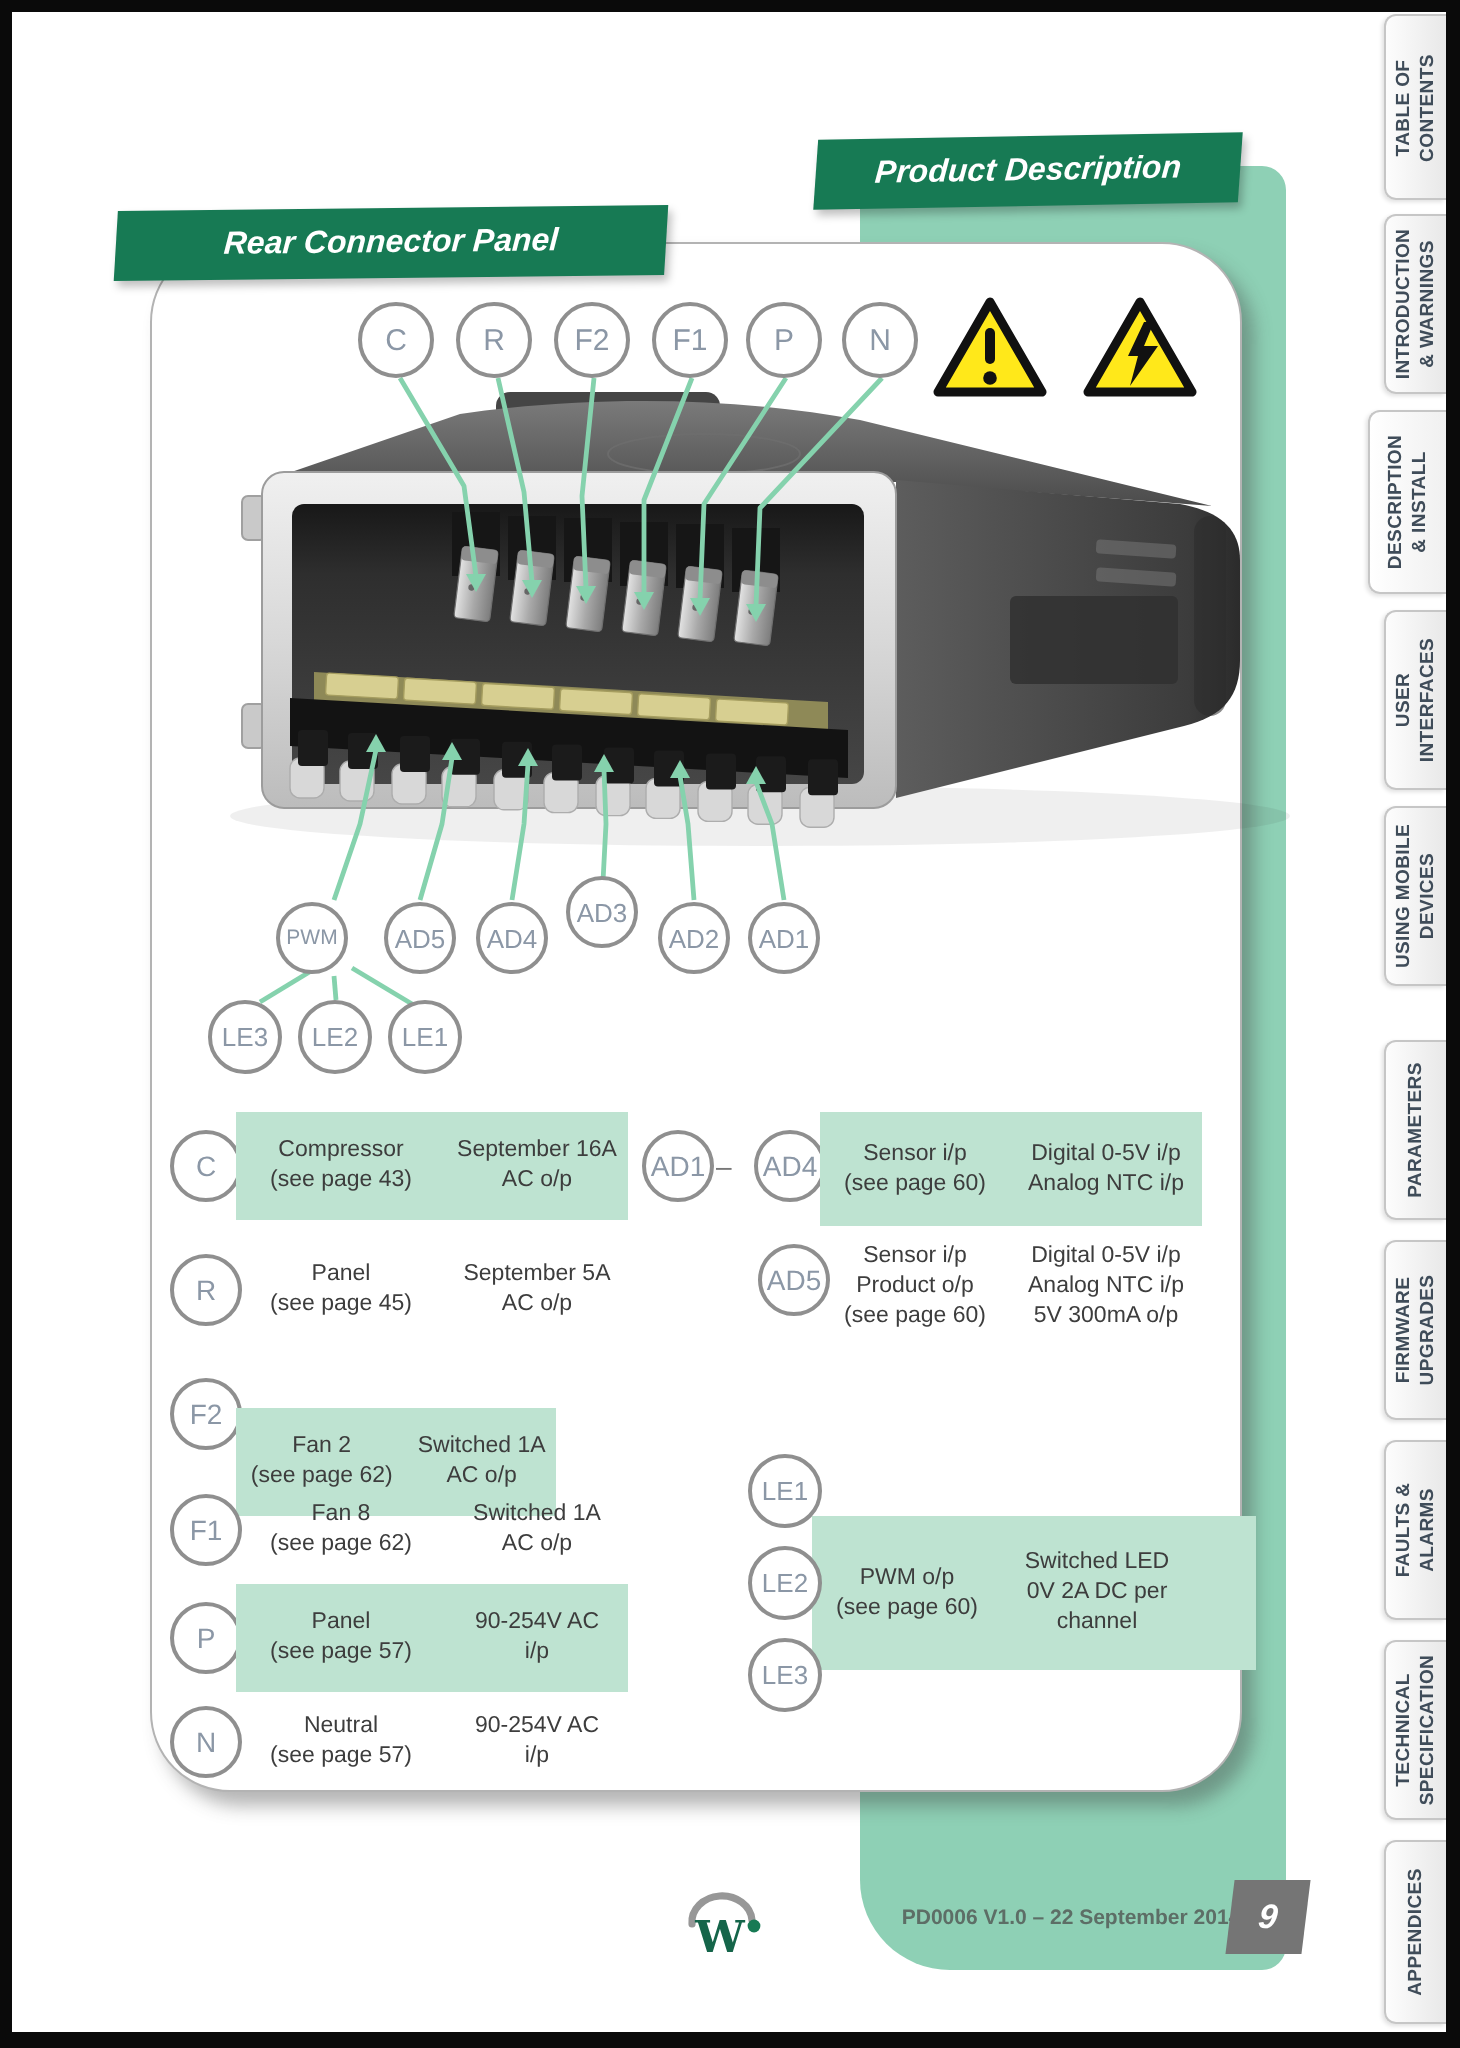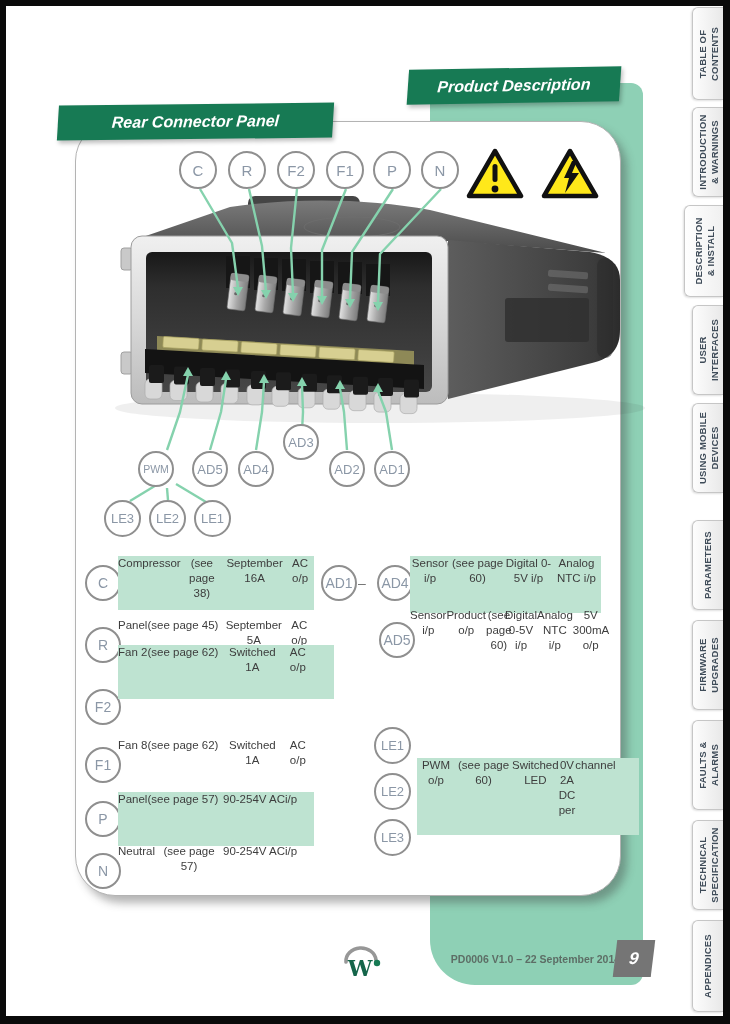--- a/index.html
+++ b/index.html
@@ -21,21 +21,21 @@
   .leader{stroke:var(--leader_line);stroke-width:2.4;fill:none;stroke-linejoin:round}
   .ahead{fill:var(--leader_line)}
   .warn{position:absolute;width:58px;height:52px}
   .callout{position:absolute;background:#fff;border:2px solid var(--badge_border);border-radius:50%;color:var(--badge_text);display:flex;align-items:center;justify-content:center;font-size:15px}
   .c38{width:38px;height:38px}
   .c36{width:36px;height:36px;font-size:13px}
   .c37{width:37px;height:37px;font-size:13px}
   .pwmf{font-size:10.5px}
   .badge{position:absolute;width:36px;height:36px;background:#fff;border:2px solid var(--badge_border);border-radius:50%;color:var(--badge_text);display:flex;align-items:center;justify-content:center;font-size:14px}
   .cells{position:absolute;display:flex;color:var(--legend_text);font-size:11.5px;line-height:15px;text-align:center}
-  .cells .cell{display:flex;}
+  .cells .cell{display:flex;flex-direction:column;justify-content:center}
   .hl{background:var(--row_highlight)}
   .dash{position:absolute;color:#777;font-size:14px}
   .footer-ref{position:absolute;left:430px;top:953px;width:211px;text-align:center;color:var(--footer_text);font-size:10.5px;font-weight:bold}
   .page-badge{position:absolute;left:615px;top:940px;width:38px;height:37px;background:var(--page_badge_bg);transform:skewX(-7deg);display:flex;align-items:center;justify-content:center;color:#fff;font-style:italic;font-weight:bold;font-size:17px}
   .logo{position:absolute;left:340px;top:936px;width:44px;height:46px}
   .tab{position:absolute;left:692px;width:31px;background:linear-gradient(90deg,#fdfdfd,#e8e8e8);border:1px solid #c6c6c6;border-right:none;border-radius:6px 0 0 6px;box-shadow:-1px 1px 2px rgba(0,0,0,.12)}
   .tab.active{left:684px;width:39px;background:linear-gradient(90deg,#ffffff,#f0f0f0)}
   .tab-label{position:absolute;left:50%;top:50%;transform:translate(-50%,-50%) rotate(-90deg);width:96px;text-align:center;color:var(--tab_text);font-size:9.5px;font-weight:bold;letter-spacing:.2px;line-height:11.5px;white-space:nowrap}
   .tab-label span{display:block}
   .tab-label span:empty{display:none}
@@ -229,21 +229,21 @@
 
   <div class="callout c36 pwmf" style="left:138px;top:451px">
       <span>PWM</span>
     </div>
   <div class="callout c36" style="left:192px;top:451px">
       <span>AD5</span>
     </div>
   <div class="callout c36" style="left:238px;top:451px">
       <span>AD4</span>
     </div>
-  <div class="callout c36" style="left:283px;top:424px">
+  <div class="callout c36" style="left:283px;top:438px">
       <span>AD3</span>
     </div>
   <div class="callout c36" style="left:329px;top:451px">
       <span>AD2</span>
     </div>
   <div class="callout c36" style="left:374px;top:451px">
       <span>AD1</span>
     </div>
 
   <div class="callout c37" style="left:104px;top:500px">
@@ -255,21 +255,21 @@
   <div class="callout c37" style="left:194px;top:500px">
       <span>LE1</span>
     </div>
 
   <div class="badge" style="left:85px;top:565px">
       <span>C</span>
     </div>
   <div class="cells hl" style="left:118px;top:556px;width:196px;height:54px">
     <div class="cell" style="width:105px">
         <span>Compressor</span>
-        <span>(see page 38)</span>
+        <span>(see page 43)</span>
       </div>
     <div class="cell" style="width:91px">
         <span>September 16A</span>
         <span>AC o/p</span>
       </div>
   </div>
   <div class="badge" style="left:85px;top:627px">
       <span>R</span>
     </div>
   <div class="cells" style="left:118px;top:618px;width:196px;height:54px">
@@ -278,21 +278,21 @@
         <span>(see page 45)</span>
       </div>
     <div class="cell" style="width:91px">
         <span>September 5A</span>
         <span>AC o/p</span>
       </div>
   </div>
   <div class="badge" style="left:85px;top:689px">
       <span>F2</span>
     </div>
-  <div class="cells hl" style="left:118px;top:645px;width:216px;height:54px">
+  <div class="cells hl" style="left:118px;top:704px;width:160px;height:54px">
     <div class="cell" style="width:105px">
         <span>Fan 2</span>
         <span>(see page 62)</span>
       </div>
     <div class="cell" style="width:91px">
         <span>Switched 1A</span>
         <span>AC o/p</span>
       </div>
   </div>
   <div class="badge" style="left:85px;top:747px">
@@ -362,21 +362,21 @@
         <span>Product o/p</span>
         <span>(see page 60)</span>
       </div>
     <div class="cell" style="width:96px">
         <span>Digital 0-5V i/p</span>
         <span>Analog NTC i/p</span>
         <span>5V 300mA o/p</span>
       </div>
   </div>
 
-  <div class="cells hl" style="left:417px;top:758px;width:222px;height:77px">
+  <div class="cells hl" style="left:406px;top:758px;width:222px;height:77px">
     <div class="cell" style="width:95px">
         <span>PWM o/p</span>
         <span>(see page 60)</span>
       </div>
     <div class="cell" style="width:95px">
         <span>Switched LED</span>
         <span>0V 2A DC per</span>
         <span>channel</span>
       </div>
   </div>

